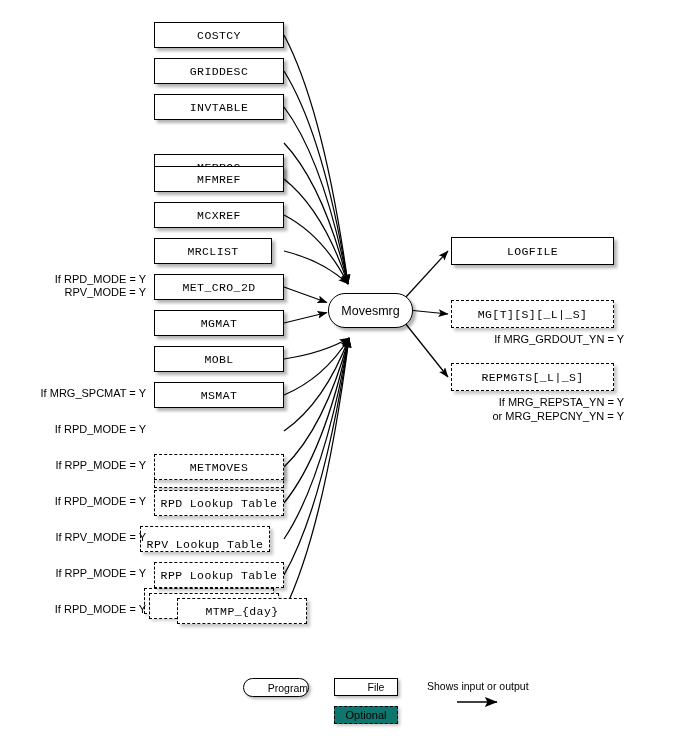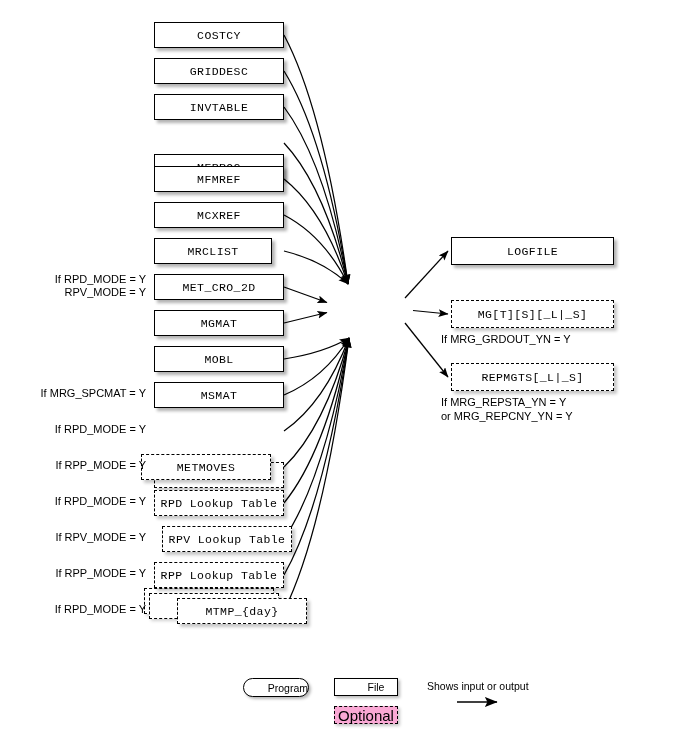--- a/index.html
+++ b/index.html
@@ -60,43 +60,43 @@
   .cond{
     position:absolute;
     font-family:"Liberation Sans",sans-serif;
     font-size:11px;
     color:#000;
     line-height:13.5px;
     white-space:pre;
     z-index:4;
   }
   .cond.right{text-align:right;}
-  .cond.center{text-align:left;}
+  .cond.center{text-align:right;}
 
   
   .legend-prog{
     position:absolute;
     box-sizing:border-box;
     border:1.3px solid #000;border-radius:13px;background:#fff;
     display:flex;align-items:center;justify-content:flex-end;
     font-size:10.5px;font-family:"Liberation Sans",sans-serif;
     box-shadow:2px 2px 3px rgba(0,0,0,0.28);
   }
   .legend-file{
     position:absolute;box-sizing:border-box;
     border:1.3px solid #000;background:#fff;
     display:flex;align-items:center;justify-content:center;
     font-size:10.5px;font-family:"Liberation Sans",sans-serif;
     box-shadow:2px 2px 3px rgba(0,0,0,0.28);
   }
   .legend-opt{
     position:absolute;box-sizing:border-box;
-    border:1.4px dashed #000;background:#f9a8d4;
-    display:flex;align-items:center;justify-content:center;
-    font-size:15px;font-family:"Liberation Sans",sans-serif;
+    border:1.4px dashed #000;background:#0f766e;
+    display:flex;align-items:center;justify-content:center;
+    font-size:11px;font-family:"Liberation Sans",sans-serif;
     box-shadow:2px 2px 3px rgba(0,0,0,0.22);
   }
   .legend-text{
     position:absolute;
     font-size:10.5px;font-family:"Liberation Sans",sans-serif;color:#000;
     white-space:nowrap;
   }
 </style>
 </head>
 <body>
@@ -167,44 +167,47 @@
         <span>MOBL</span>
       </div>
       <div class="node" style="left: 154px; top: 382px; width: 130px; height: 26px;">
         <span>MSMAT</span>
       </div>
       <div class="cond right" style="left: 14px; top: 387.25px; width: 132px;">If MRG_SPCMAT = Y</div>
       <div class="node dashed" style="left: 154px; top: 418px; width: 130px; height: 26px; margin-top: 44px;">
         <span>SPDPRO</span>
       </div>
       <div class="cond right" style="left: 14px; top: 423.25px; width: 132px;">If RPD_MODE = Y</div>
-      <div class="node dashed" style="left: 141px; top: 454px; width: 130px; height: 26px;">
+      <div class="node dashed" style="left: 154px; top: 454px; width: 130px; height: 26px;">
         <span>METMOVES</span>
       </div>
       <div class="cond right" style="left: 14px; top: 459.25px; width: 132px;">If RPP_MODE = Y</div>
       <div class="node dashed" style="left: 154px; top: 490px; width: 130px; height: 26px;">
         <span>RPD Lookup Table</span>
       </div>
       <div class="cond right" style="left: 14px; top: 495.25px; width: 132px;">If RPD_MODE = Y</div>
-      <div class="node dashed" style="left: 162px; top: 526px; width: 130px; height: 26px;">
+      <div class="node dashed" style="left: 140px; top: 526px; width: 130px; height: 26px; align-items: flex-end;">
         <span>RPV Lookup Table</span>
       </div>
       <div class="cond right" style="left: 14px; top: 531.25px; width: 132px;">If RPV_MODE = Y</div>
       <div class="node dashed" style="left: 154px; top: 562px; width: 130px; height: 26px;">
         <span>RPP Lookup Table</span>
       </div>
       <div class="cond right" style="left: 14px; top: 567.25px; width: 132px;">If RPP_MODE = Y</div>
       <div class="stackghost" style="left: 144px; top: 588px; width: 130px; height: 26px;"></div>
       <div class="stackghost" style="left: 149px; top: 593px; width: 130px; height: 26px;"></div>
       <div class="node dashed" style="left: 154px; top: 598px; width: 130px; height: 26px; margin-left: 23px;">
         <span>MTMP_{day}</span>
       </div>
       <div class="cond right" style="left: 14px; top: 603.25px; width: 132px;">If RPD_MODE = Y</div>
     </div>
 
+  <div class="program" style="left:328px;top:293px;width:85px;height:35px;">
+    <span>Movesmrg</span>
+  </div>
 
   <div id="outputs-layer">
       <div class="node" style="left: 451px; top: 237px; width: 163px; height: 28px;">
         <span>LOGFILE</span>
       </div>
       <div class="node dashed" style="left: 451px; top: 300px; width: 163px; height: 28px;">
         <span>MG[T][S][_L|_S]</span>
       </div>
       <div class="cond center" style="left: 441px; top: 333px; width: 183px;">If MRG_GRDOUT_YN = Y</div>
       <div class="node dashed" style="left: 451px; top: 363px; width: 163px; height: 28px;">

